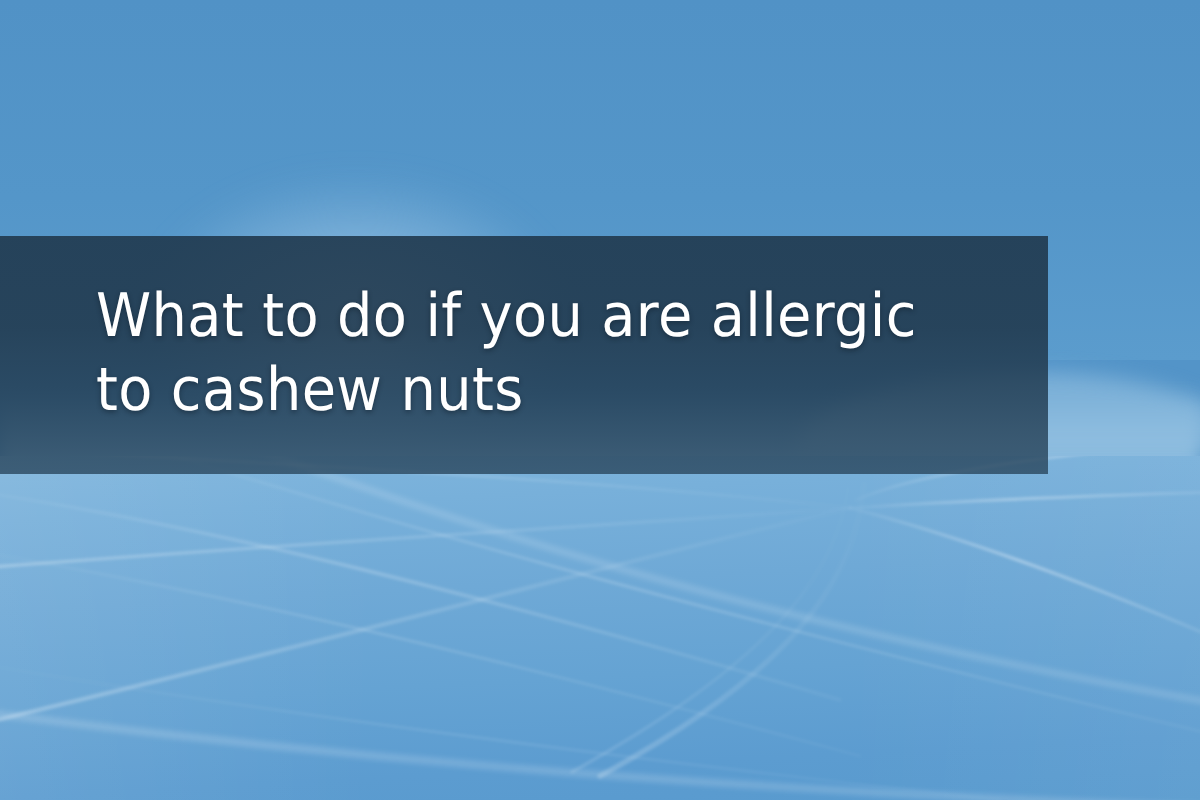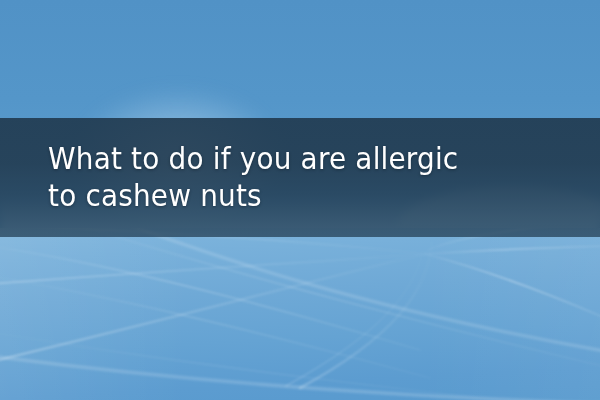--- a/index.html
+++ b/index.html
@@ -115,21 +115,21 @@
     overflow: hidden;
     opacity: 0.85;
   }
   .streaks svg { display: block; }
 
   
   .title-band {
     position: absolute;
     left: 0;
     top: 118px;
-    width: 600px;
+    width: 524px;
     height: 119px;
     background: linear-gradient(180deg,
       rgba(32,57,78,0.90) 0%,
       rgba(33,58,79,0.90) 38%,
       rgba(36,63,85,0.86) 66%,
       rgba(42,71,94,0.80) 100%);
     box-sizing: border-box;
     padding: 22px 25px 0 48px;
   }
 

